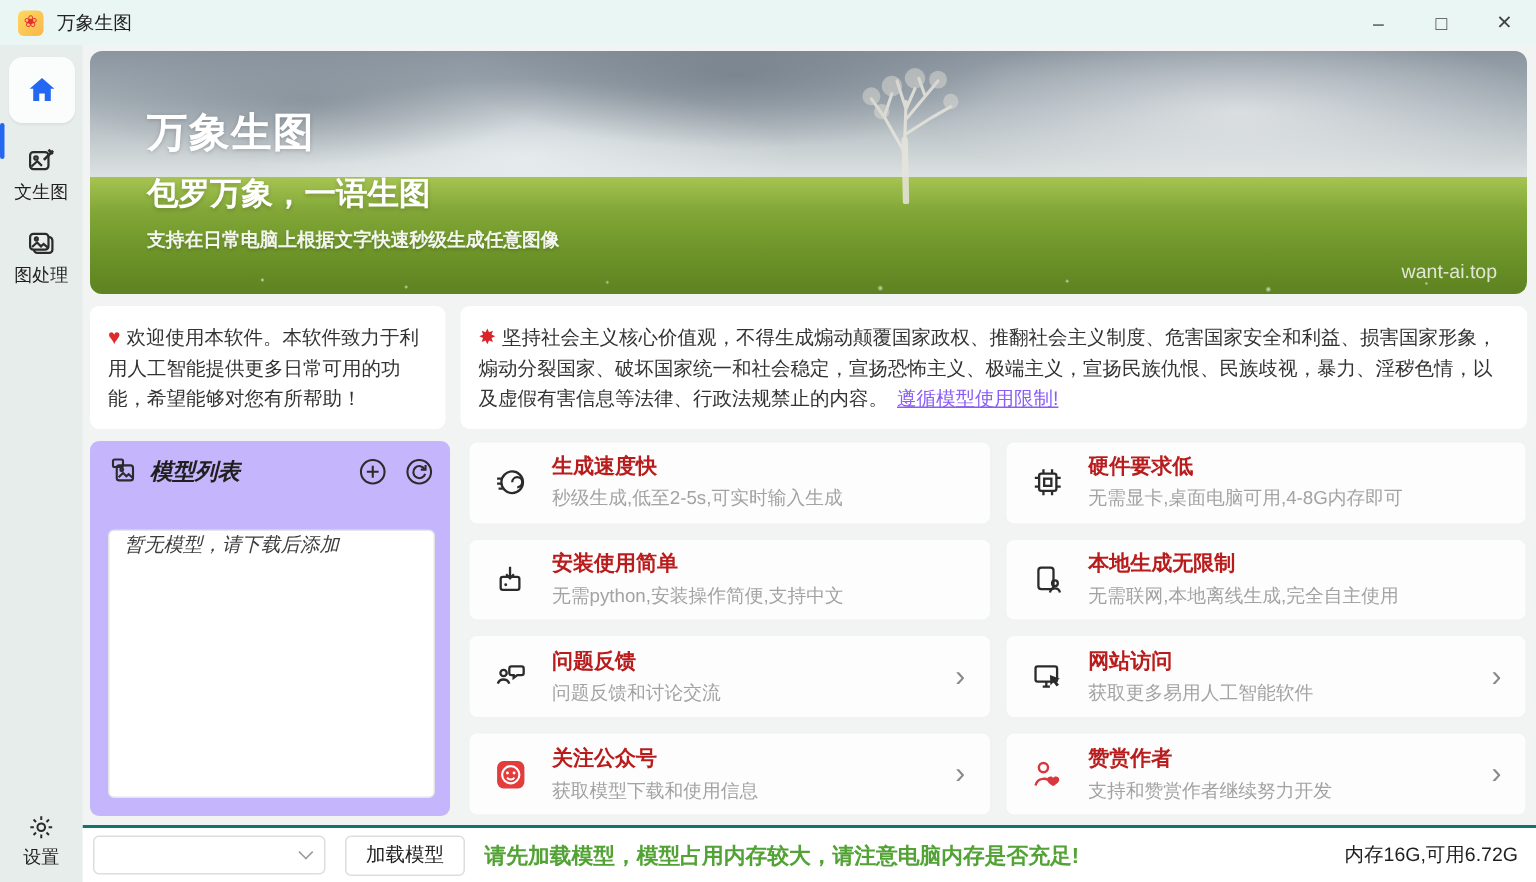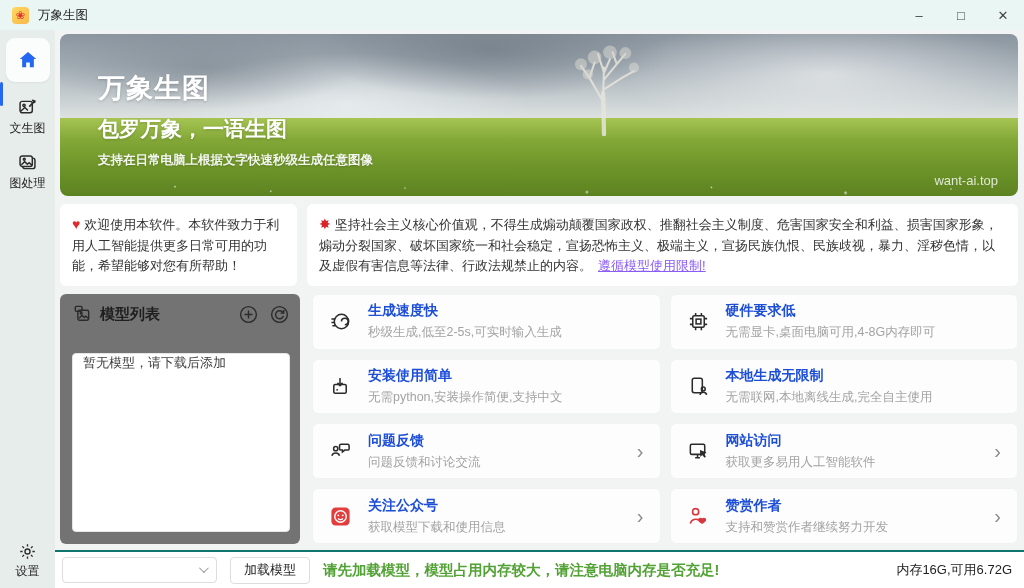--- a/index.html
+++ b/index.html
@@ -92,40 +92,40 @@
   }
   .notice-welcome { width:237px; flex:0 0 237px; }
   .notice-policy { flex:1; }
   .heart-glyph { color:#e02a2a; margin-right:4px; font-size:14px; }
   .policy-glyph { color:#d9242a; margin-right:4px; font-size:14px; }
   .policy-link { color:#8b5cf6; text-decoration:underline; margin-left:6px; }
 
   
   .content { display:flex; gap:12px; margin-top:8px; flex:1; min-height:0; padding-bottom:6px; }
   .model-panel {
-    width:240px; flex:0 0 240px; background:#737373; border-radius:6px;
-    padding:10px 10px 12px 12px; display:flex; flex-direction:column;
+    width:240px; flex:0 0 240px; background:#c4b5fd; border-radius:6px;
+    padding:10px 10px 12px 12px; display:flex; flex-direction:column;font-style:italic;
   }
   .model-header { display:flex; align-items:center; gap:8px; flex:0 0 auto; }
   .model-title { font-size:15px; font-weight:bold; color:#1f1f1f; }
   .model-actions { margin-left:auto; display:flex; gap:10px; align-items:center; }
   .model-empty {
     margin-top:28px; flex:1; border:1px solid #e4e6e6; border-radius:4px;
     padding:0 10px; font-size:13px; color:#3c3c3c; background:#fff;
   }
 
   .features {
     flex:1; display:grid; grid-template-columns:1fr 1fr; grid-auto-rows:1fr; gap:9px; min-width:0;
   }
   .feature-card {
     background:#fdfdfd; border-radius:6px; display:flex; align-items:center;
     padding:0 16px 0 16px; gap:16px; min-width:0; border:1px solid #f1f2f2;
   }
   .feature-text { min-width:0; }
-  .feature-title { font-size:14px; font-weight:bold; color:#1d4ed8; }
+  .feature-title { font-size:14px; font-weight:bold; color:#b91c1c; }
   .feature-desc { font-size:12.5px; color:#a3a3a3; margin-top:4px; white-space:nowrap; }
   .feature-arrow { margin-left:auto; color:#8a8a8a; font-size:20px; line-height:1; }
 
   
   .bottombar {
     height:38px; flex:0 0 38px; background:#fff; border-top:2px solid #0f766e;
     display:flex; align-items:center; gap:13px; padding:0 12px 0 7px;
   }
   .model-select {
     width:155px; height:26px; background:#fff; border:1px solid #dcdede; border-radius:4px;

